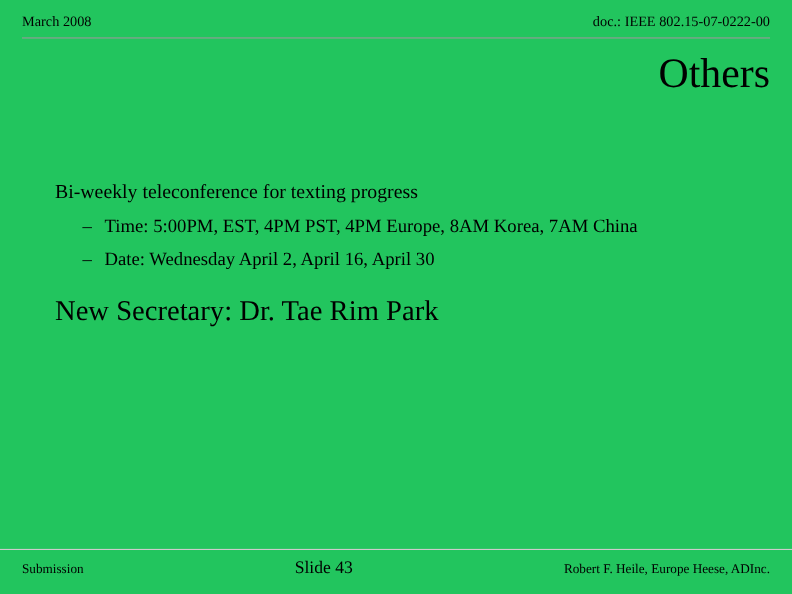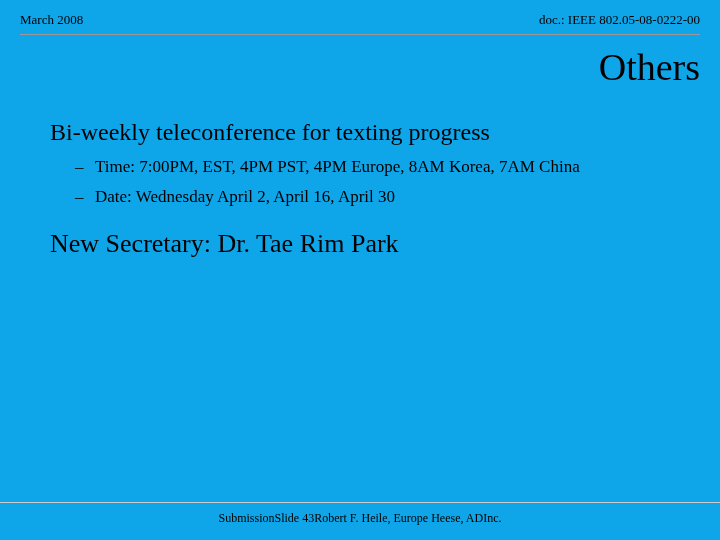--- a/index.html
+++ b/index.html
@@ -13,21 +13,21 @@
       height: 540px;
       background: #ffffff;
       font-family: 'Times New Roman', Times, serif;
       overflow: hidden;
       position: relative;
     }
 
     .slide {
       width: 720px;
       height: 540px;
-      background: #0ea5e9;
+      background: #22c55e;
       padding: 0;
       position: relative;
     }
 
     .header {
       display: flex;
       justify-content: space-between;
       align-items: flex-start;
       padding: 12px 20px 6px 20px;
     }
@@ -52,25 +52,26 @@
       font-weight: normal;
       color: #000;
       font-family: 'Times New Roman', Times, serif;
     }
 
     .content-section {
       padding: 10px 50px 10px 50px;
     }
 
     .main-heading {
-      font-size: 24px;
+      font-size: 18px;
       font-weight: normal;
       color: #000;
       margin-bottom: 8px;
       font-family: 'Times New Roman', Times, serif;
+      margin-top: 45px;
     }
 
     .bullet-list {
       list-style: none;
       padding-left: 30px;
       margin-bottom: 20px;
     }
 
     .bullet-item {
       font-size: 17px;
@@ -96,34 +97,34 @@
       margin-bottom: 10px;
       font-family: 'Times New Roman', Times, serif;
     }
 
     .footer {
       position: absolute;
       bottom: 14px;
       left: 0;
       right: 0;
       display: flex;
-      justify-content: center;
+      justify-content: space-between;
       align-items: center;
       padding: 0 20px;
       border-top: 1px solid #ccc;
       padding-top: 8px;
     }
 
     .footer-left {
       font-size: 12px;
       color: #000;
     }
 
     .footer-center {
-      font-size: 12px;
+      font-size: 16px;
       color: #000;
     }
 
     .footer-right {
       font-size: 12px;
       color: #000;
     }
 
     .divider {
       border: none;
@@ -131,35 +132,35 @@
       margin: 0 20px;
     }
   </style>
 </head>
 <body>
 
 <div class="slide">
 
   <div class="header">
     <span class="header-left">March 2008</span>
-    <span class="header-right">doc.: IEEE 802.05-08-0222-00</span>
+    <span class="header-right">doc.: IEEE 802.15-07-0222-00</span>
   </div>
 
   <hr class="divider">
 
   <div class="title-section">
     <h1 class="slide-title">Others</h1>
   </div>
 
   <div class="content-section">
 
     <h2 class="main-heading">Bi-weekly teleconference for texting progress</h2>
 
     <ul class="bullet-list">
-      <li class="bullet-item">Time: 7:00PM, EST, 4PM PST, 4PM Europe, 8AM Korea, 7AM China</li>
+      <li class="bullet-item">Time: 5:00PM, EST, 4PM PST, 4PM Europe, 8AM Korea, 7AM China</li>
       <li class="bullet-item">Date: Wednesday April 2,  April 16, April 30</li>
     </ul>
 
     <h2 class="secondary-heading">New Secretary: Dr. Tae Rim Park</h2>
 
   </div>
 
   <div class="footer">
     <span class="footer-left">Submission</span>
     <span class="footer-center">Slide 43</span>

